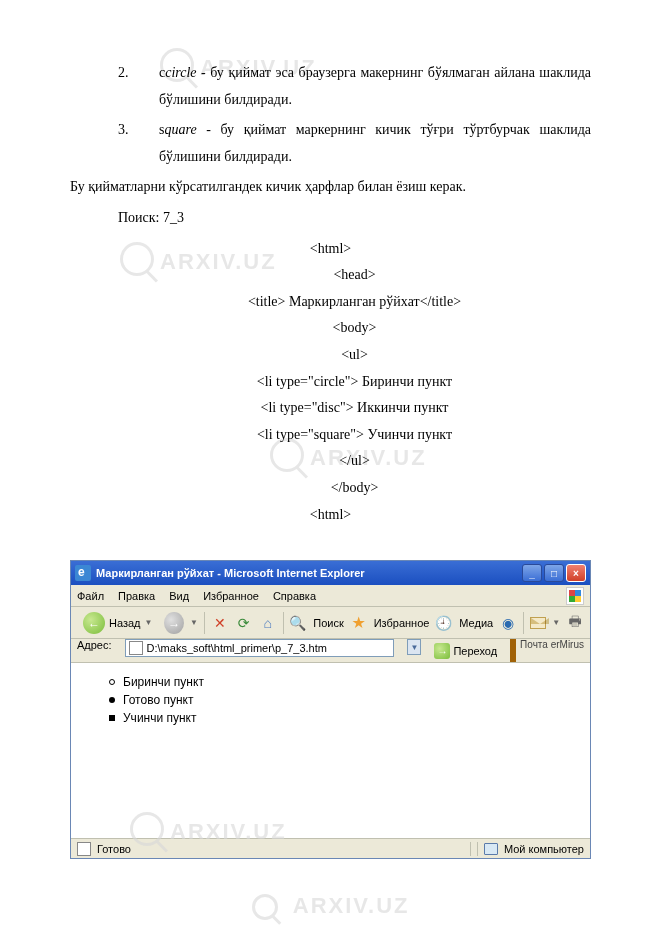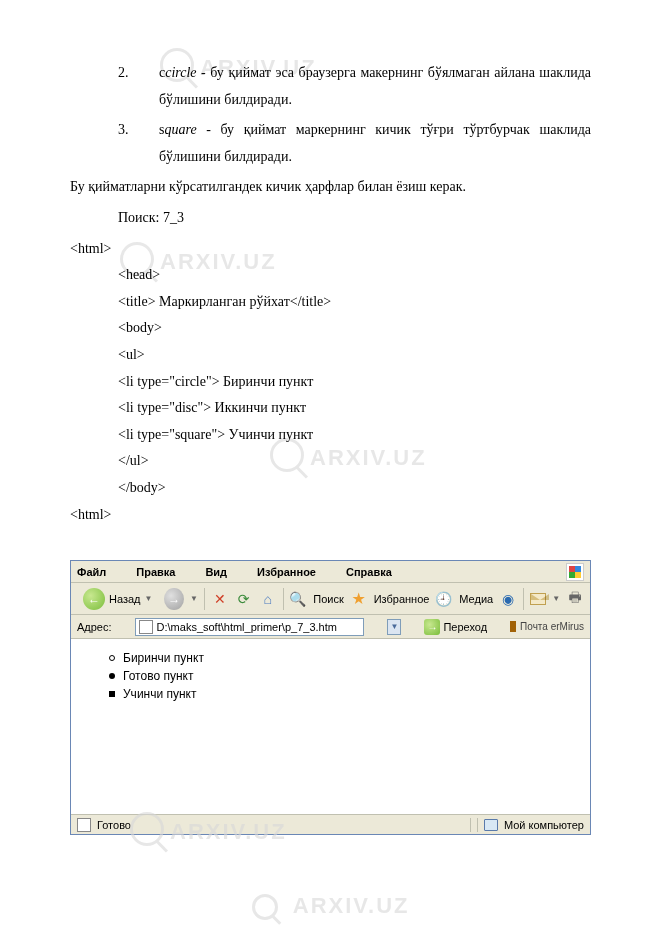--- a/index.html
+++ b/index.html
@@ -66,20 +66,21 @@
       flex: 1;
       margin-left: 17px;
     }
     .para {
       text-align: justify;
       margin: 4px 0;
     }
     .code-line {
       padding-left: 48px;
       line-height: 1.9;
+      text-align: center;
     }
     .code-line.root {
       padding-left: 0;
     }
     .italic { font-style: italic; }
     .screenshot {
       margin: 12px 70px 0 70px;
       width: 521px;
       border: 1px solid #6a87b5;
       font-family: Tahoma, Arial, sans-serif;
@@ -137,23 +138,22 @@
       background: linear-gradient(to bottom, #f08070, #d04028);
       border-color: #fff;
     }
     .menubar {
       height: 22px;
       background: #ece9d8;
       border-bottom: 1px solid #c0c0b0;
       display: flex;
       align-items: center;
       padding: 0 6px;
-      gap: 30px;
+      gap: 14px;
       color: #000;
-      font-weight: bold;
     }
     .menubar .spacer { flex: 1; }
     .win-flag {
       width: 18px;
       height: 18px;
       background: #fff;
       border: 1px solid #ccc;
       position: relative;
     }
     .win-flag::before {
@@ -230,23 +230,22 @@
       border-left: 9px solid #e0d0a0;
       border-right: 9px solid #e0d0a0;
       mix-blend-mode: multiply;
     }
     .print-icon { color: #666; }
     .addressbar {
       height: 24px;
       background: #ece9d8;
       border-bottom: 1px solid #c0c0b0;
       display: flex;
-      align-items: center;
       padding: 0 6px;
-      gap: 23px;
+      gap: 13px;
     }
     .addr-input {
       flex: 1;
       height: 18px;
       background: #fff;
       border: 1px solid #7f9db9;
       display: flex;
       align-items: center;
       padding: 0 3px;
       gap: 4px;
@@ -414,20 +413,29 @@
   <div class="code-line">&lt;ul&gt;</div>
   <div class="code-line">&lt;li type="circle"&gt; Биринчи пункт</div>
   <div class="code-line">&lt;li type="disc"&gt;  Иккинчи пункт</div>
   <div class="code-line">&lt;li type="square"&gt; Учинчи пункт</div>
   <div class="code-line">&lt;/ul&gt;</div>
   <div class="code-line">&lt;/body&gt;</div>
   <div class="code-line root">&lt;html&gt;</div>
 </div>
 
 <div class="screenshot">
+  <div class="titlebar">
+    <div class="tb-icon"></div>
+    <div class="tb-title">Маркирланган рўйхат - Microsoft Internet Explorer</div>
+    <div class="tb-btns">
+      <div class="tb-btn">_</div>
+      <div class="tb-btn">□</div>
+      <div class="tb-btn close">×</div>
+    </div>
+  </div>
 
   <div class="menubar">
     <span>Файл</span>
     <span>Правка</span>
     <span>Вид</span>
     <span>Избранное</span>
     <span>Справка</span>
     <span class="spacer"></span>
     <div class="win-flag"></div>
   </div>

